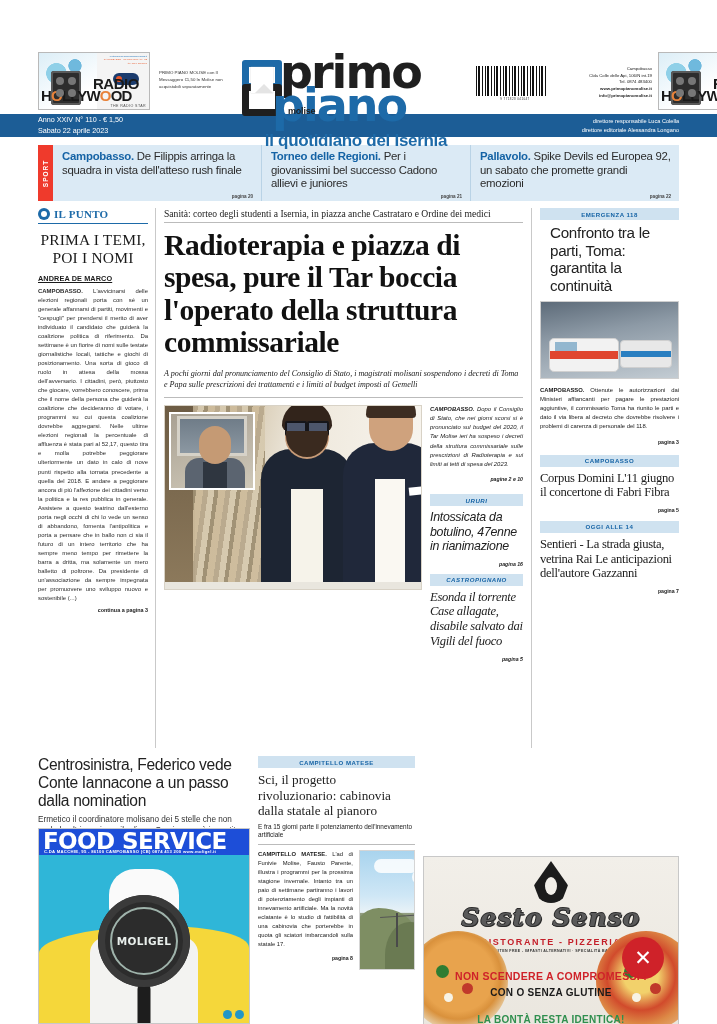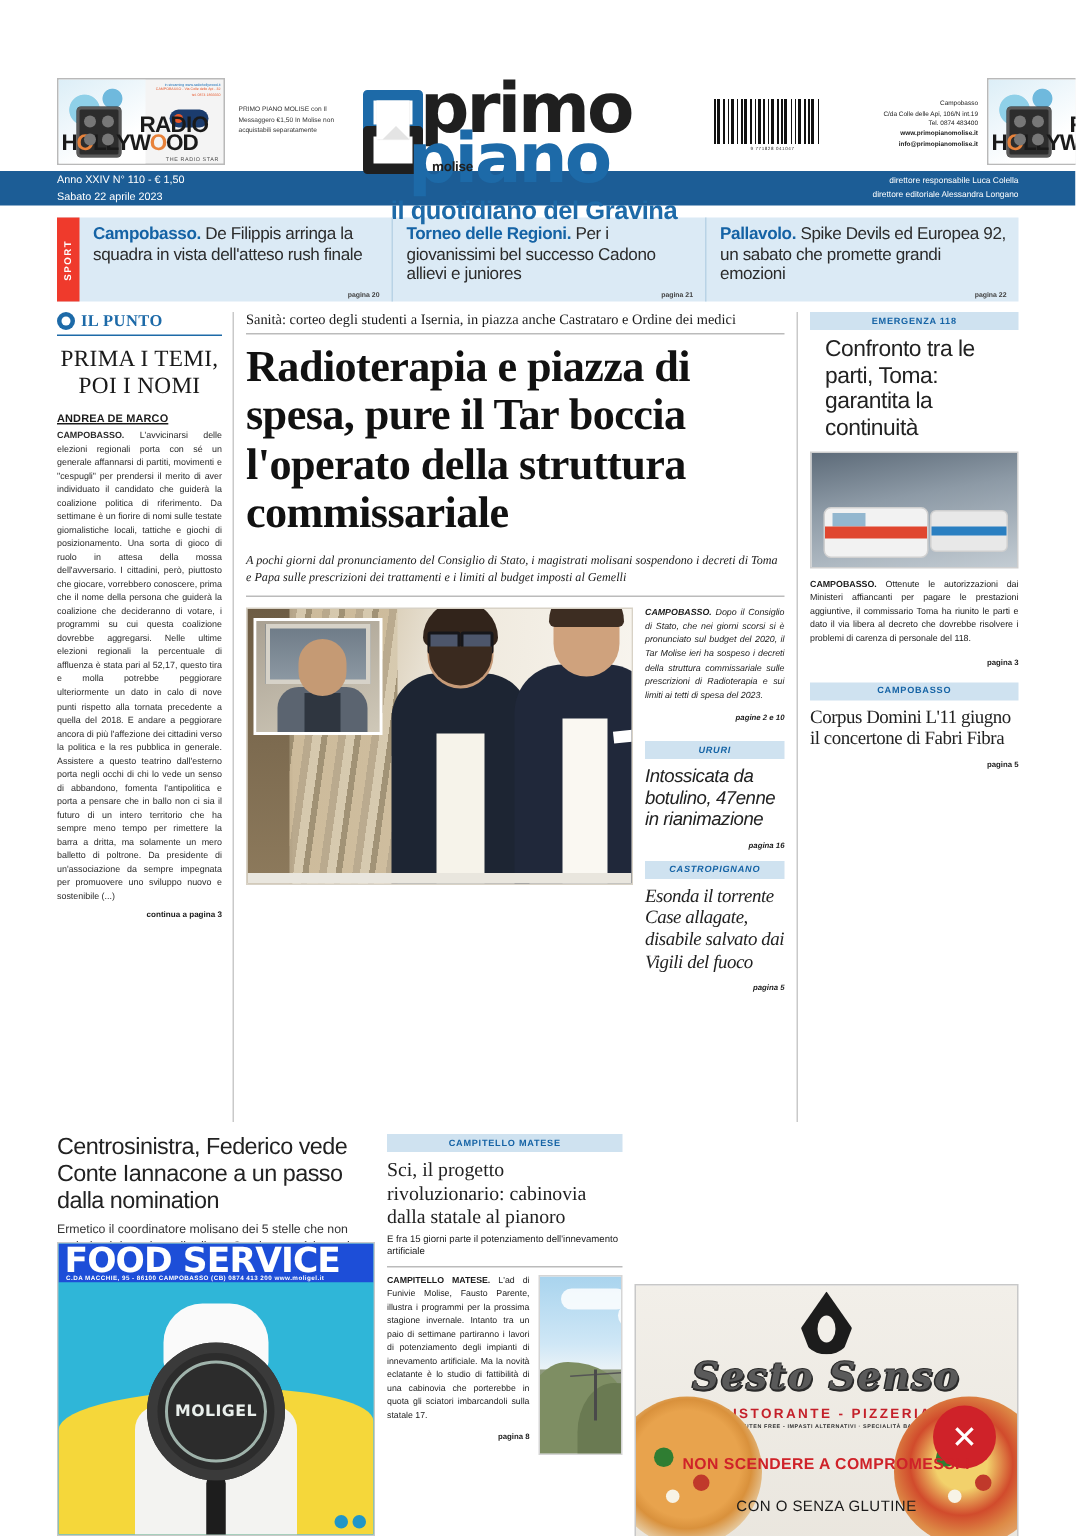--- a/index.html
+++ b/index.html
@@ -227,21 +227,21 @@
     background:radial-gradient(circle at 50% 45%, #e8a34d 0 48%, #d9913c 58%, #e6c79a 72%, #f0d8b2 100%);}
   .ss-pizza.l{left:-16px;} .ss-pizza.r{right:-18px;
     background:radial-gradient(circle at 45% 45%, #f2d16b 0 22%, #d14b2c 44%, #dd8a46 62%, #eed2a8 100%);}
   .ss-pizza .b1{position:absolute;left:28%;top:34%;width:13px;height:13px;border-radius:50%;background:#2f7d32;}
   .ss-pizza .b2{position:absolute;left:54%;top:52%;width:11px;height:11px;border-radius:50%;background:#c0392b;}
   .ss-pizza .b3{position:absolute;left:36%;top:62%;width:9px;height:9px;border-radius:50%;background:#f7f3e6;}
   .ss-gf{position:absolute;right:14px;top:80px;width:42px;height:42px;border-radius:50%;background:#cf2229;color:#fff;
     display:flex;align-items:center;justify-content:center;font-size:21px;font-weight:bold;font-family:"DejaVu Sans",sans-serif;}
   .ss-claim{position:absolute;left:0;right:0;top:114px;text-align:center;}
   .ss-c1{font-size:10.5px;font-weight:bold;color:#cf2229;letter-spacing:0.3px;line-height:1.12;}
-  .ss-c2{font-size:10px;font-weight:normal;color:#1a1a1a;letter-spacing:0.3px;line-height:1.15;margin-top:16px;}
+  .ss-c2{font-size:10px;font-weight:bold;color:#1a1a1a;letter-spacing:0.3px;line-height:1.15;margin-top:4px;}
   .ss-c3{font-size:10px;font-weight:bold;color:#2f8f4e;letter-spacing:0.3px;line-height:1.15;margin-top:16px;}
 </style>
 </head>
 <body>
 
 <div class="page">
 
   <div class="masthead">
 
     <div class="radio-box">
@@ -263,21 +263,21 @@
       <div class="logo">
         <div class="logo-mark">
           <div class="sq1"></div>
             <div class="sq2"></div>
             <div class="pg"></div>
         </div>
         <div class="logo-primo">primo</div>
         <div class="logo-piano">piano</div>
         <div class="logo-molise">molise</div>
       </div>
-      <div class="tagline">il quotidiano del Gravina</div>
+      <div class="tagline">il quotidiano del Isernia</div>
     </div>
 
     <div class="barcode-wrap">
       <div class="barcode"></div>
       <div class="barcode-num">9 771828 041047</div>
     </div>
 
     <div class="colophon">
       <div>Campobasso</div>
       <div>C/da Colle delle Api, 106/N int.19</div>
@@ -414,20 +414,25 @@
         <b>CAMPOBASSO.</b><span> Ottenute le autorizzazioni dai Ministeri affiancanti per pagare le prestazioni aggiuntive, il commissario Toma ha riunito le parti e dato il via libera al decreto che dovrebbe risolvere i problemi di carenza di personale del 118.</span>
       </div>
       <div class="pagref">pagina 3</div>
 
       <div style="margin-top:10px">
         <div class="cat">CAMPOBASSO</div>
         <div class="brief-h serif">Corpus Domini L'11 giugno il concertone di Fabri Fibra</div>
         <div class="pagref">pagina 5</div>
       </div>
 
+      <div style="margin-top:8px">
+        <div class="cat">OGGI ALLE 14</div>
+        <div class="brief-h serif">Sentieri - La strada giusta, vetrina Rai Le anticipazioni dell'autore Gazzanni</div>
+        <div class="pagref">pagina 7</div>
+      </div>
     </div>
   </div>
 
   <div class="lower">
 
     <div class="lower-left">
       <div style="height:72px">
         <div class="conte-title">Centrosinistra, Federico vede Conte Iannacone a un passo dalla nomination</div>
         <div class="conte-sub">Ermetico il coordinatore molisano dei 5 stelle che non esclude altri nomi ma ribadisce: Gravina non è in partita</div>
         <div class="conte-page">pagina 3</div>

